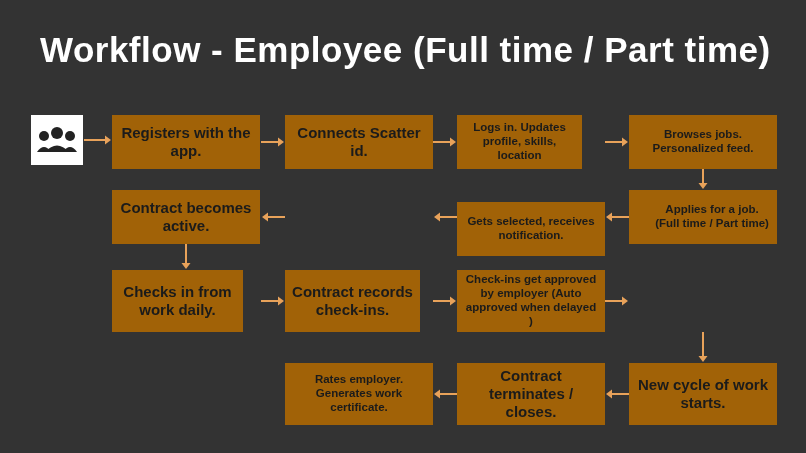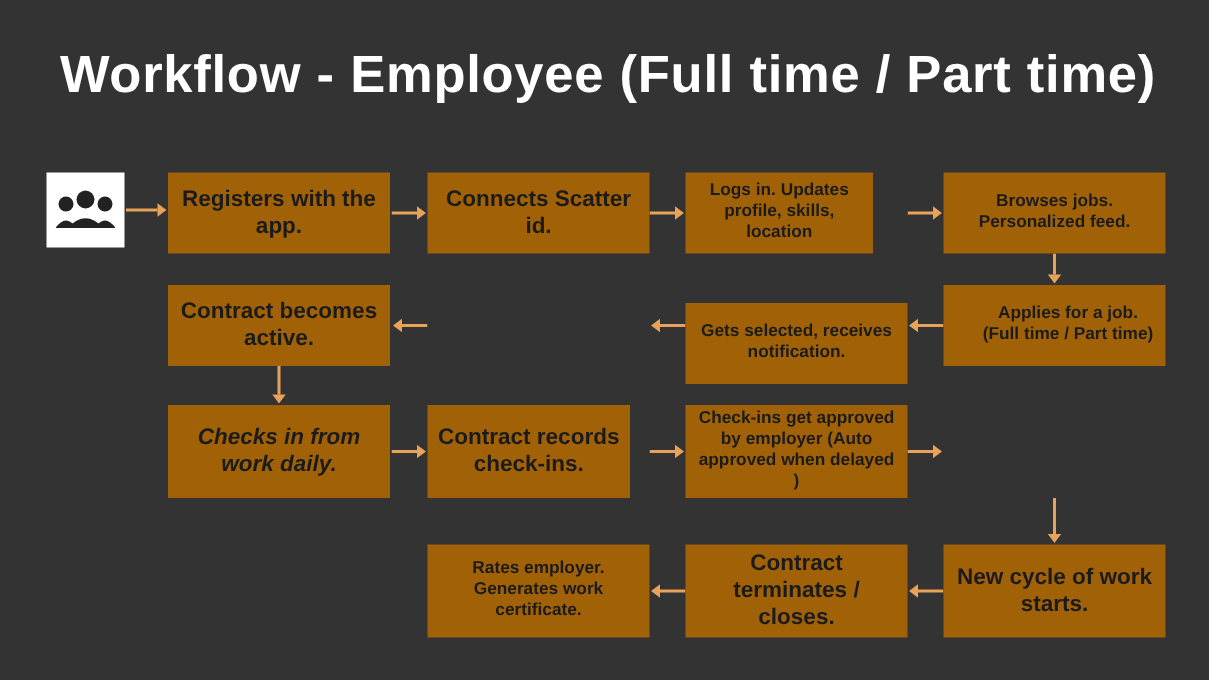--- a/index.html
+++ b/index.html
@@ -87,21 +87,21 @@
 
   <div class="node big" style="left:112px; top:115px; width:148px; height:54px;">Registers with the app.</div>
   <div class="node big" style="left:285px; top:115px; width:148px; height:54px;">Connects Scatter id.</div>
   <div class="node small" style="left:457px; top:115px; width:125px; height:54px;">Logs in. Updates profile, skills, location</div>
   <div class="node small" style="left:629px; top:115px; width:148px; height:54px;">Browses jobs. Personalized feed.</div>
 
   <div class="node big" style="left:112px; top:190px; width:148px; height:54px;">Contract becomes active.</div>
   <div class="node small" style="left:457px; top:190px; width:148px; height:54px;margin-top:12px;">Gets selected, receives notification.</div>
   <div class="node small" style="left:629px; top:190px; width:148px; height:54px;padding-left:24px;">Applies for a job. (Full time / Part time)</div>
 
-  <div class="node big" style="left:112px; top:270px; width:148px; height:62px;font-style:italic;">Checks in from work daily.</div>
+  <div class="node big" style="left:112px; top:270px; width:131px; height:62px;">Checks in from work daily.</div>
   <div class="node big" style="left:285px; top:270px; width:135px; height:62px;">Contract records check-ins.</div>
   <div class="node small" style="left:457px; top:270px; width:148px; height:62px;">Check-ins get approved by employer (Auto approved when delayed )</div>
 
   <div class="node small" style="left:285px; top:363px; width:148px; height:62px;">Rates employer. Generates work certificate.</div>
   <div class="node big" style="left:457px; top:363px; width:148px; height:62px;">Contract terminates / closes.</div>
   <div class="node big" style="left:629px; top:363px; width:148px; height:62px;">New cycle of work starts.</div>
 
   <div class="arrow" style="left:84px; top:134px;">
     <svg width="28" height="12" viewBox="0 0 28 12">
         <path d="M0 6 H21" stroke="#e8a25a" stroke-width="2" fill="none"></path>

